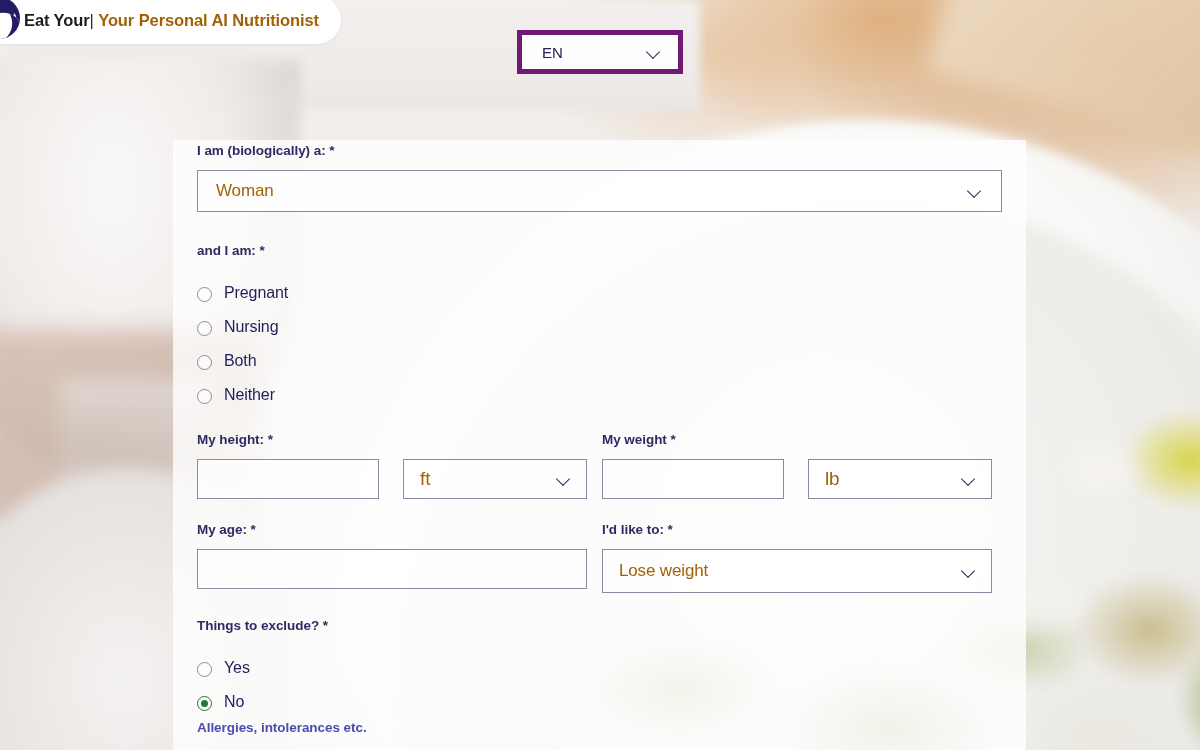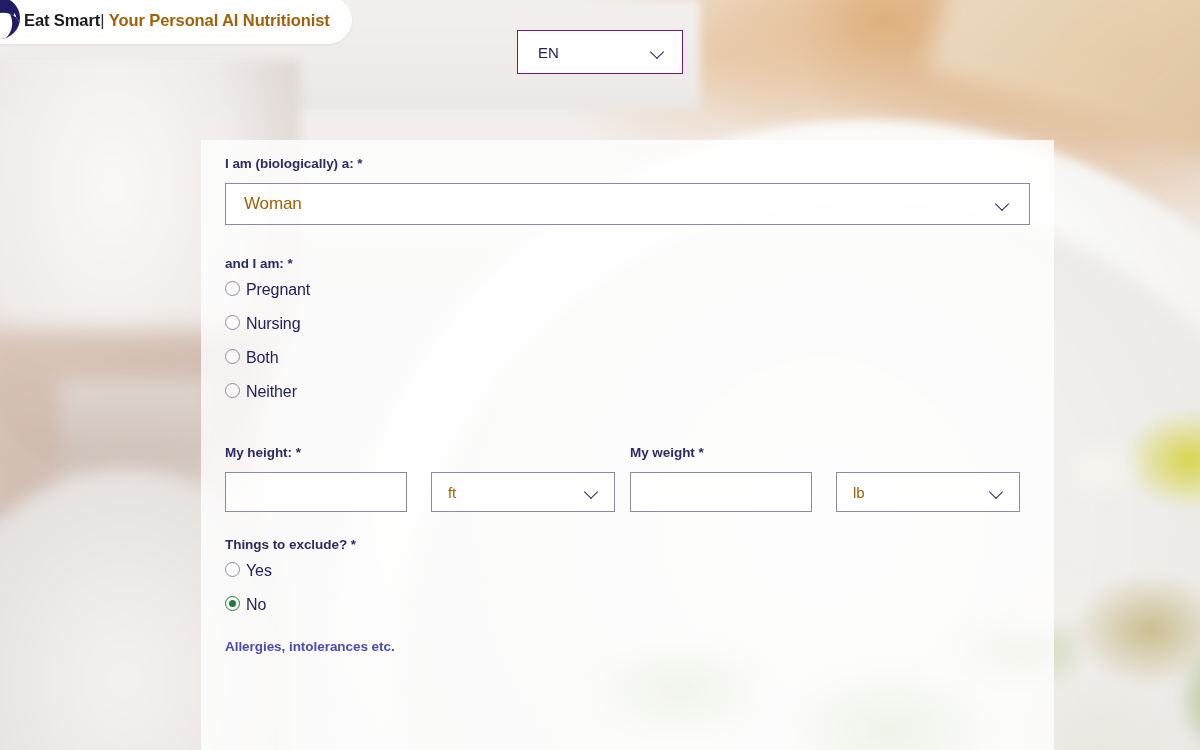--- a/index.html
+++ b/index.html
@@ -187,21 +187,21 @@
   .brand-strong { font-weight: bold; }
   .brand-sep { font-weight: normal; color: #2a2a2a; }
   .brand-rest { font-weight: bold; color: #a16207; }
 
   
   .lang-select {
     position: absolute;
     left: 517px; top: 30px;
     width: 166px; height: 44px;
     background: rgba(255,255,255,0.93);
-    border: 1px solid #701a75;
+    border: 5px solid #701a75;
     display: flex;
     align-items: center;
     padding: 0 16px 0 20px;
     z-index: 30;
   }
   .lang-value {
     font-size: 15px;
     color: #22215a;
     flex: 1;
   }
@@ -222,24 +222,23 @@
     transform: rotate(45deg);
   }
 
   
   .form-panel {
     position: absolute;
     left: 173px; top: 140px;
     width: 853px;
     height: 610px;
     background: rgba(255,255,255,0.80);
-    padding: 13px 24px;
+    padding: 0 24px;
     z-index: 20;
     overflow: hidden;
-    margin-left: 28px;
   }
 
   .field-label {
     font-size: 13.5px;
     font-weight: bold;
     color: #2c2b63;
     margin: 0;
     letter-spacing: -0.05px;
   }
 
@@ -251,36 +250,36 @@
     align-items: center;
     padding: 0 14px 0 16px;
   }
   .ctrl.select-big { height: 42px; padding: 0 18px 0 18px; }
   .ctrl-value {
     flex: 1;
     font-size: 17px;
     color: #a16207;
     letter-spacing: -0.15px;
   }
-  .ctrl-value.sm { font-size: 15px; }
+  .ctrl-value.sm { font-size: 19px; }
   .ctrl.input { }
 
   
   .row-1 { padding-top: 1px; }
   .lbl-gender { margin-top: 2px; }
   .sel-gender { margin-top: 12px; height: 42px; }
 
   .lbl-andiam { margin-top: 31px; }
 
   .radio-group { margin-top: 10px; }
   .radio-row {
     display: flex;
-    align-items: flex-start;
+    align-items: flex-end;
     height: 34px;
-    gap: 6px;
+    gap: 12px;
   }
   .radio-dot {
     width: 15px; height: 15px;
     border-radius: 50%;
     border: 1.4px solid #8c8ba6;
     background: rgba(255,255,255,0.5);
     flex: 0 0 auto;
     position: relative;
   }
   .radio-dot.checked {
@@ -343,21 +342,21 @@
     <div class="bg-cloth"></div>
     <div class="bg-glass-stem"></div>
     <div class="bg-glass-base"></div>
   </div>
 
   <div class="header-pill">
     <div class="logo-mark">
       <div class="logo-swoosh"></div>
     </div>
     <div class="brand-text">
-      <span class="brand-strong">Eat Smart</span><span class="brand-sep">|</span>&nbsp;<span class="brand-rest">Your Personal AI Nutritionist</span>
+      <span class="brand-strong">Eat Your</span><span class="brand-sep">|</span>&nbsp;<span class="brand-rest">Your Personal AI Nutritionist</span>
     </div>
   </div>
 
   <div class="lang-select">
     <span class="lang-value">EN</span>
     <span class="chev"></span>
   </div>
 
   <div class="form-panel">
 
@@ -411,20 +410,35 @@
             <span class="ctrl-value sm"></span>
           </div>
           <div class="ctrl unit">
             <span class="ctrl-value sm">lb</span>
             <span class="chev"></span>
           </div>
         </div>
       </div>
     </div>
 
+    <div class="two-col age-block">
+      <div class="col">
+        <div class="field-label">My age: *</div>
+        <div class="ctrl input age-input ctrl-gap">
+          <span class="ctrl-value sm"></span>
+        </div>
+      </div>
+      <div class="col">
+        <div class="field-label">I'd like to: *</div>
+        <div class="ctrl goal-select ctrl-gap">
+          <span class="ctrl-value">Lose weight</span>
+          <span class="chev"></span>
+        </div>
+      </div>
+    </div>
 
     <div class="exclude-block">
       <div class="field-label">Things to exclude? *</div>
       <div class="radio-group">
         <div class="radio-row">
           <span class="radio-dot"></span>
           <span class="radio-label">Yes</span>
         </div>
         <div class="radio-row">
           <span class="radio-dot checked"></span>

